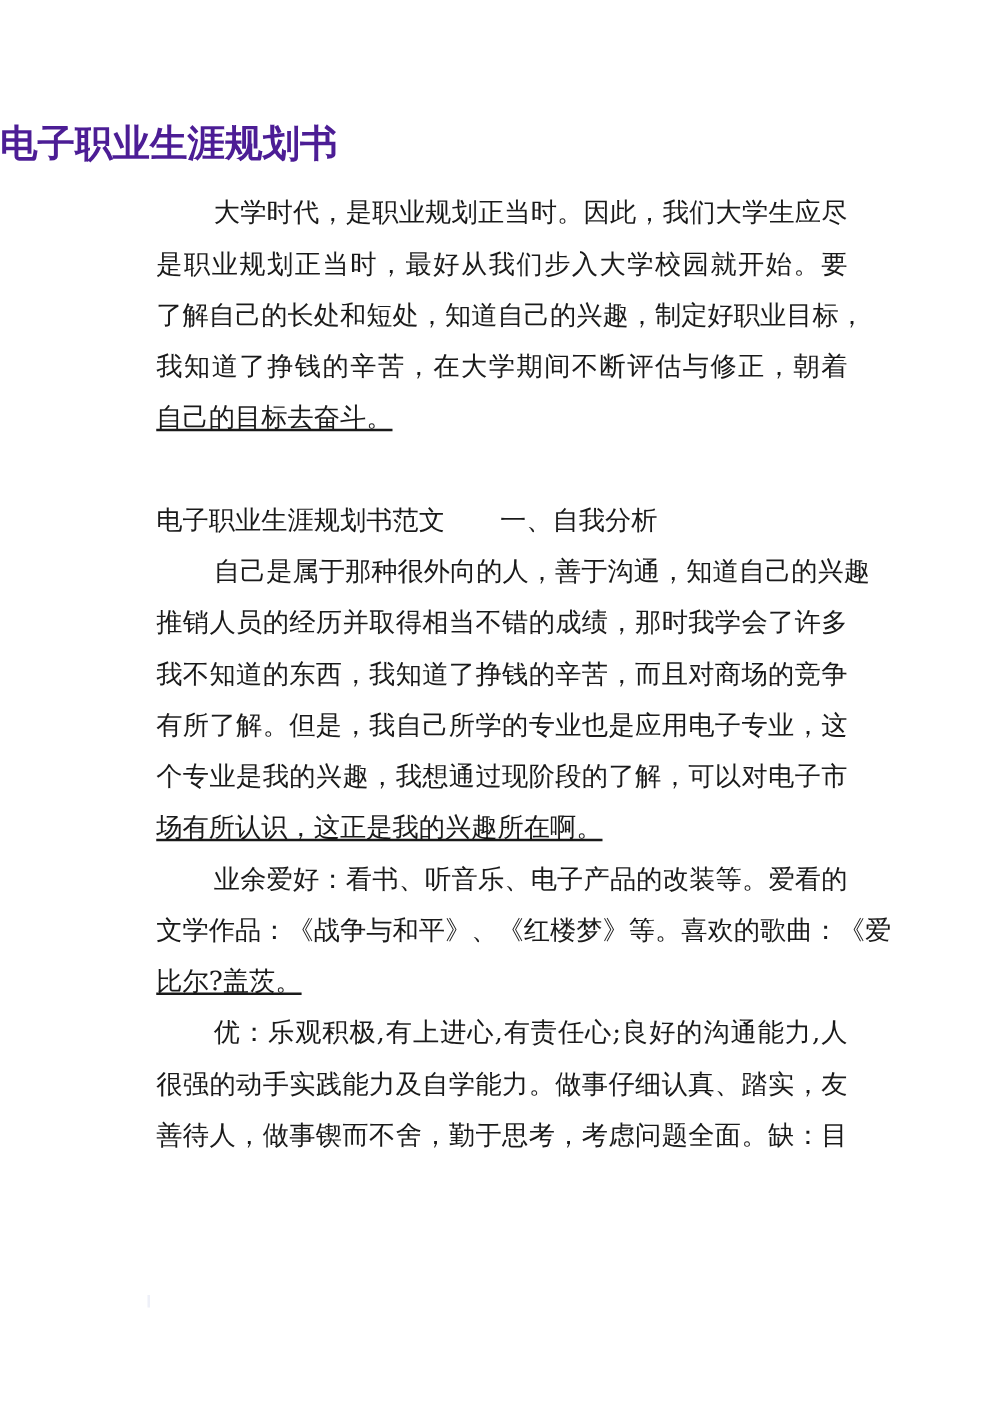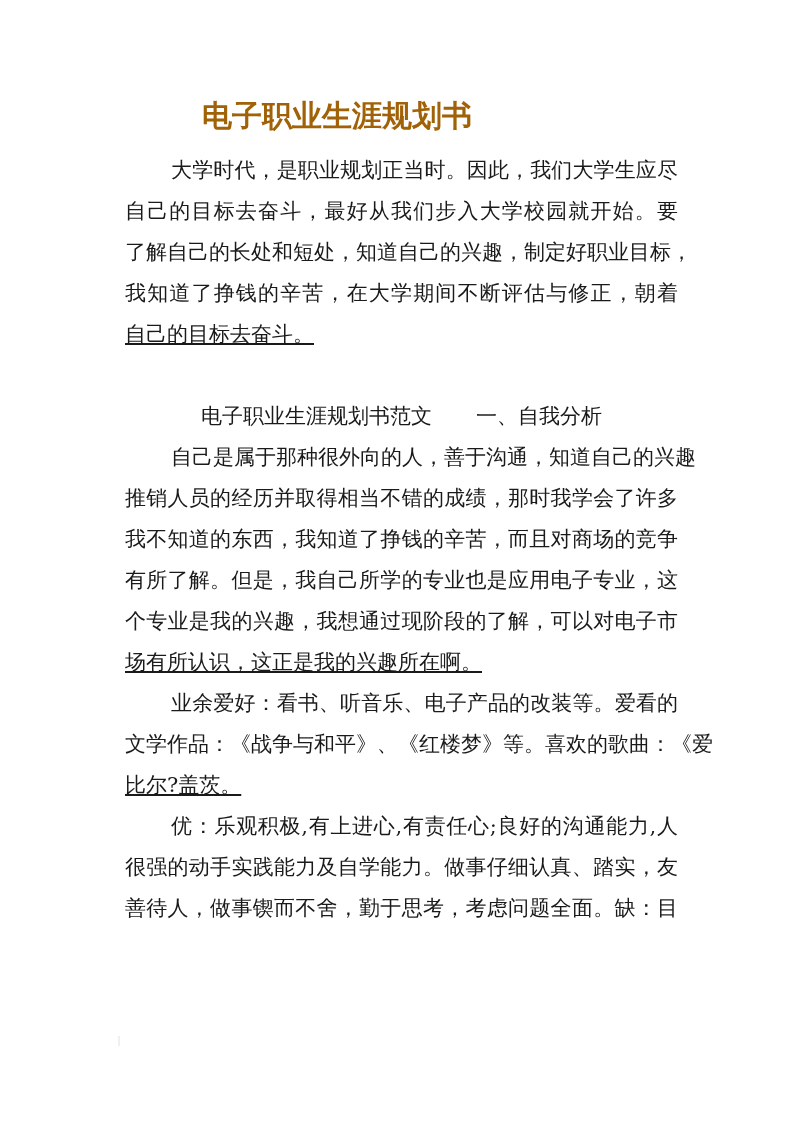--- a/index.html
+++ b/index.html
@@ -21,27 +21,27 @@
       top: 0;
       width: 793px;
       height: 1122px;
       background: #ffffff;
     }
     .title {
       position: absolute;
       left: 0;
       top: 96px;
       width: 674px;
-      text-align: center;
+      text-align: left;
       font-family: "DejaVu Sans", "Liberation Sans", sans-serif;
       font-weight: bold;
       font-size: 30px;
       line-height: 40px;
       letter-spacing: 0px;
-      color: #a16207;
+      color: #4c1d95;
       margin: 0;
     }
     .body {
       position: absolute;
       left: 125px;
       top: 150px;
       width: 553px;
     }
     .line {
       display: block;
@@ -62,21 +62,20 @@
     .blank {
       display: block;
       height: 41px;
     }
     .heading-line {
       display: flex;
       height: 41px;
       line-height: 41px;
       font-size: 21px;
       white-space: nowrap;
-      justify-content: center;
     }
     .heading-line .h-left {
       width: 275px;
     }
     .marker {
       position: absolute;
       left: 118px;
       top: 1036px;
       width: 2px;
       height: 10px;
@@ -86,21 +85,21 @@
 </head>
 <body>
 
 <div class="page">
   <h1 class="title">电子职业生涯规划书</h1>
 
   <div class="body">
 
     <div>
       <span class="line indent">大学时代，是职业规划正当时。因此，我们大学生应尽</span>
-      <span class="line">自己的目标去奋斗，最好从我们步入大学校园就开始。要</span>
+      <span class="line">是职业规划正当时，最好从我们步入大学校园就开始。要</span>
       <span class="line">了解自己的长处和短处，知道自己的兴趣，制定好职业目标，</span>
       <span class="line">我知道了挣钱的辛苦，在大学期间不断评估与修正，朝着</span>
       <span class="line last">自己的目标去奋斗。</span>
     </div>
 
     <span class="blank"></span>
 
     <div class="heading-line">
       <span class="h-left">电子职业生涯规划书范文</span>
       <span class="h-right">一、自我分析</span>

